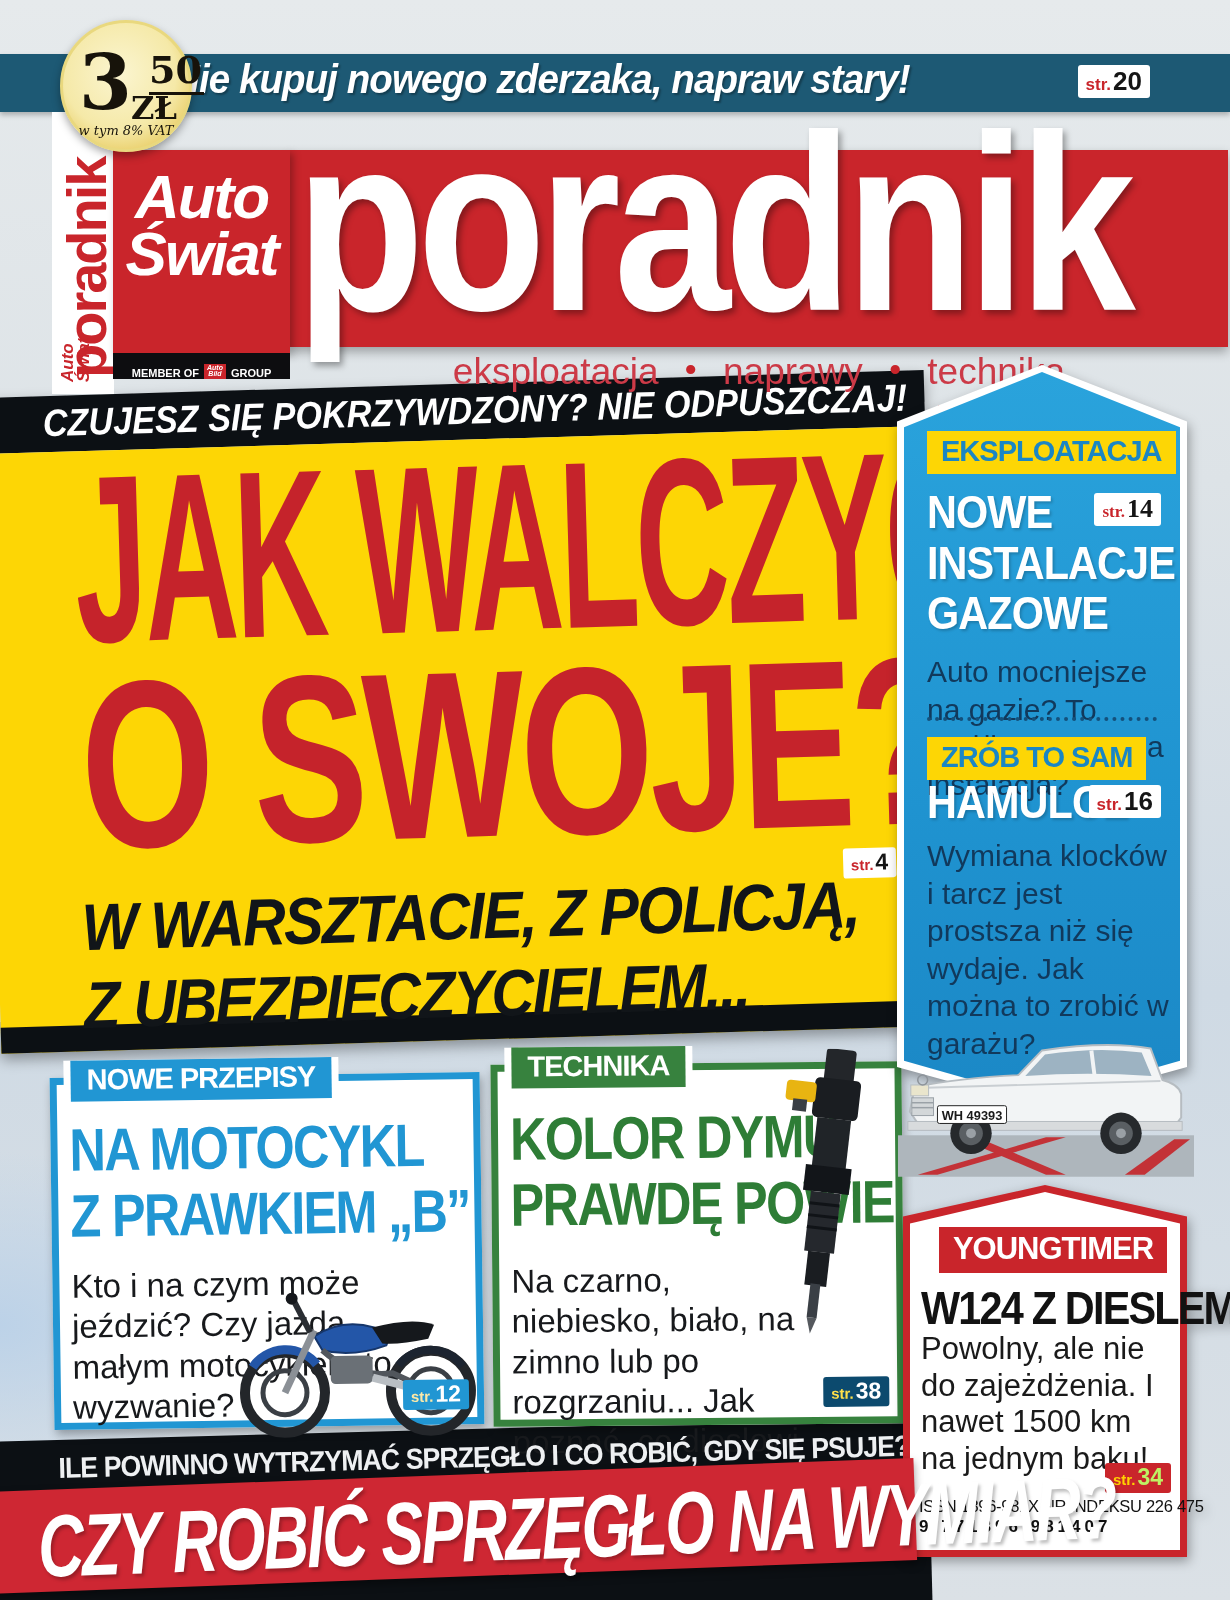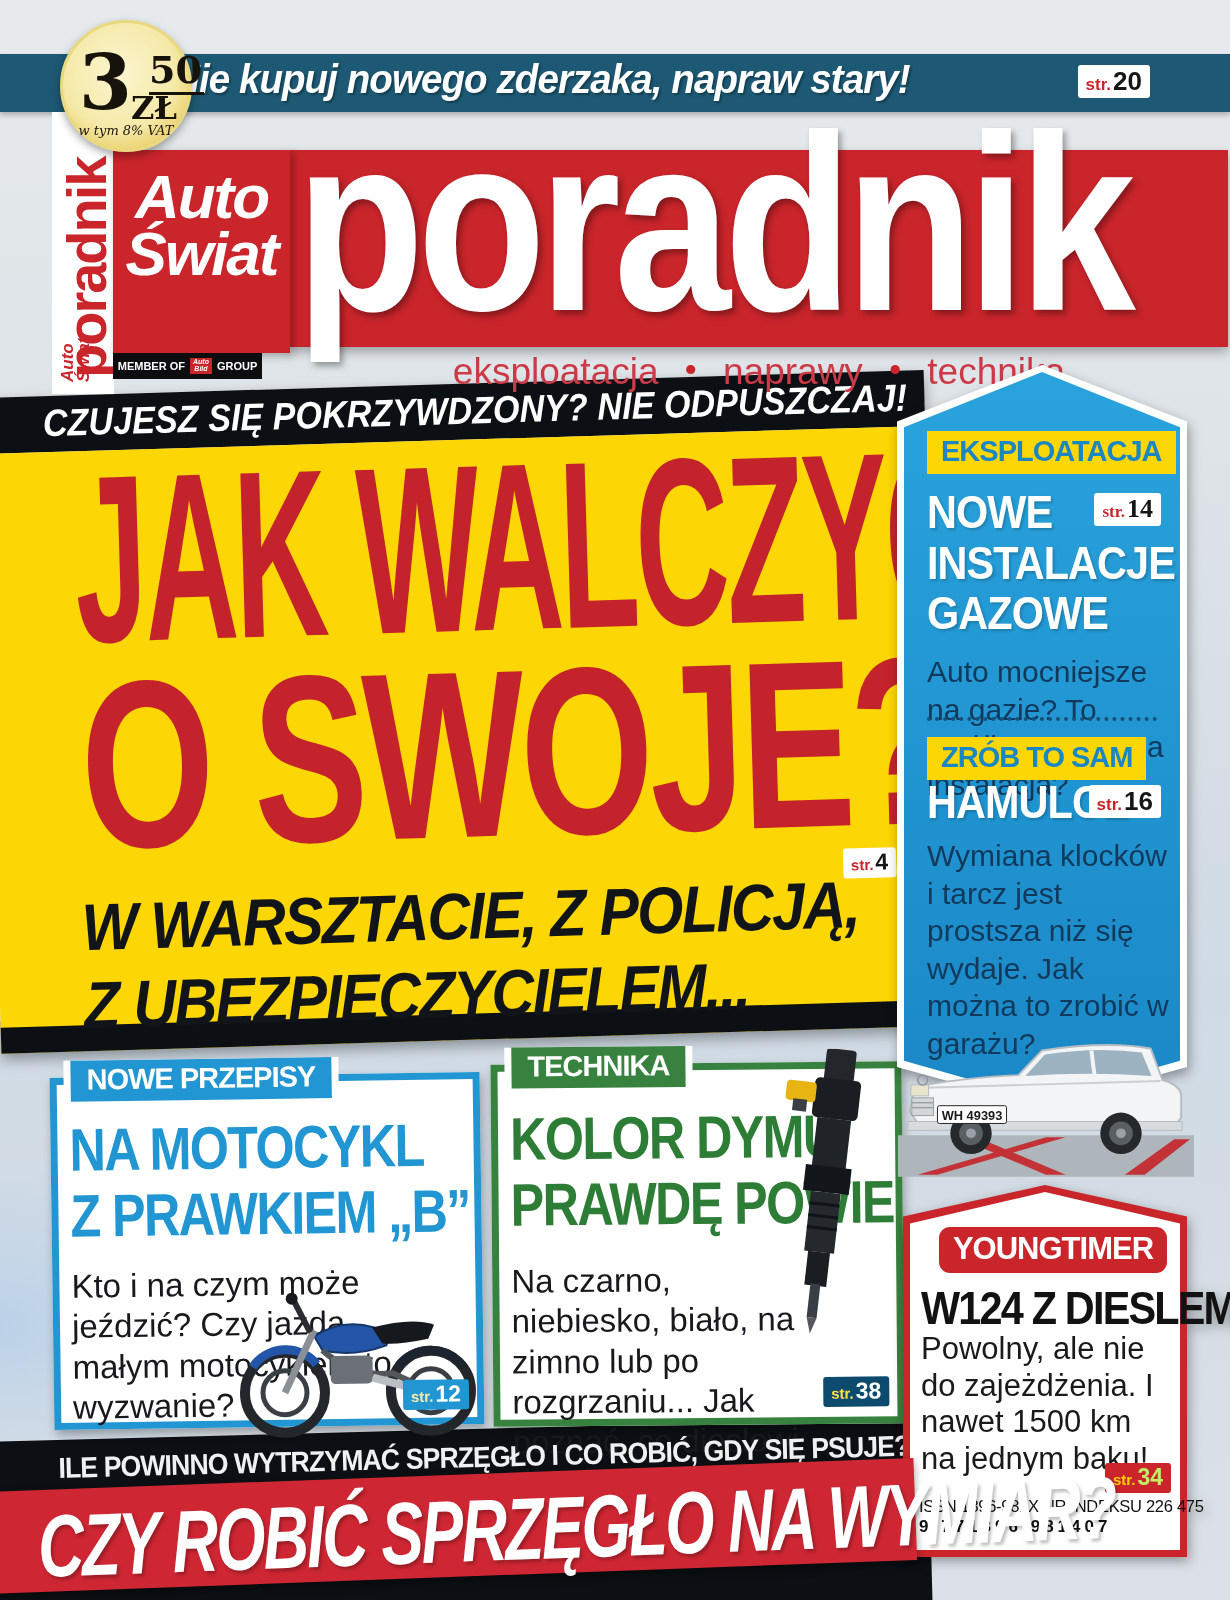--- a/index.html
+++ b/index.html
@@ -32,22 +32,22 @@
   
   .vstrip{position:absolute;left:52px;top:112px;width:62px;height:282px;background:#fff;z-index:5;}
   .vstrip .vt{position:absolute;top:266px;left:7px;transform-origin:0 0;transform:rotate(-90deg);
         white-space:nowrap;color:#c9252b;font-weight:bold;font-size:56px;letter-spacing:-2px;line-height:1;}
   .vbrand{position:absolute;left:56px;top:322px;width:54px;height:64px;z-index:6;}
   .vbrand .vb{position:absolute;top:60px;left:4px;transform-origin:0 0;transform:rotate(-90deg);
         color:#c9252b;font-weight:bold;font-style:italic;font-size:17px;line-height:.92;white-space:nowrap;}
   .logobox{position:absolute;left:113px;top:150px;width:177px;height:203px;background:#c9252b;z-index:5;
         box-shadow:3px 3px 8px rgba(0,0,0,.3);color:#fff;font-style:italic;font-weight:bold;
         text-align:center;line-height:.92;padding-top:18px;font-size:62px;letter-spacing:-2px;}
-  .memberbar{position:absolute;left:113px;top:353px;width:149px;height:26px;background:#0d0d10;z-index:5;
-        display:flex;align-items:center;justify-content:center;gap:5px;color:#fff;font-weight:bold;font-size:11px;}
+  .memberbar{position:absolute;left:113px;top:353px;width:177px;height:26px;background:#0d0d10;z-index:5;
+        display:flex;align-items:flex-end;justify-content:center;gap:5px;color:#fff;font-weight:bold;font-size:11px;}
   .minilogo{background:#c9252b;color:#fff;font-style:italic;font-weight:bold;font-size:7px;line-height:.95;
         padding:1px 3px;text-align:center;}
   .mainred{position:absolute;left:290px;top:150px;width:938px;height:197px;background:#c9252b;z-index:4;
         box-shadow:0 5px 10px rgba(0,0,0,.3);overflow:visible;}
   .mainred .word{position:absolute;left:6px;top:-51px;font-weight:bold;color:#fff;font-size:250px;line-height:1;
         letter-spacing:-8px;transform:scaleX(.84);transform-origin:0 0;white-space:nowrap;
         text-shadow:4px 4px 7px rgba(0,0,0,.35);}
   .issueline{position:absolute;left:336px;top:116px;z-index:6;color:#1d2d44;font-weight:bold;font-size:23px;}
   .issueline .site{font-size:25px;margin-left:14px;}
   .tagline{position:absolute;left:290px;top:350px;width:938px;height:46px;z-index:3;text-align:center;
@@ -114,21 +114,21 @@
   .smoke .stBody{left:12px;top:190px;width:300px;}
   .pb38{position:absolute;right:8px;bottom:10px;background:#0c4a6e;}
   .pb38 i{color:#ffe049;font-size:15px;}.pb38 b{color:#fff;font-size:23px;}
   .injsvg{position:absolute;right:-10px;top:-20px;width:140px;height:290px;}
   
   .yt{position:absolute;left:903px;top:1185px;width:284px;height:372px;z-index:6;
         filter:drop-shadow(2px 4px 6px rgba(0,0,0,.35));}
   .yt .outer{position:absolute;inset:0;background:#c9252b;clip-path:polygon(50% 0,100% 8.5%,100% 100%,0 100%,0 8.5%);}
   .yt .inner{position:absolute;inset:7px;background:#fff;clip-path:polygon(50% 0,100% 8.8%,100% 100%,0 100%,0 8.8%);}
   .yt .kbox2{position:absolute;left:36px;right:20px;top:42px;background:#c9252b;color:#fff;font-weight:bold;
-        font-size:31px;text-align:center;padding:4px 0 6px;letter-spacing:-1px;border-radius:11px;}
+        font-size:31px;text-align:center;padding:4px 0 6px;letter-spacing:-1px;}
   .yt .title{position:absolute;left:18px;top:96px;color:#121212;font-weight:bold;font-size:46px;
         letter-spacing:-2px;white-space:nowrap;transform:scaleX(.9);transform-origin:0 0;}
   .yt .body{position:absolute;left:18px;top:146px;width:238px;color:#1a1a1a;font-size:31px;line-height:1.18;}
   .pb34{position:absolute;right:16px;top:278px;background:#c9252b;}
   .pb34 i{color:#ffd200;font-size:15px;}.pb34 b{color:#bef264;font-size:23px;}
   .bcblock{position:absolute;left:16px;top:312px;width:252px;}
   .issn{color:#111;font-size:16.5px;font-weight:500;letter-spacing:-.3px;white-space:nowrap;}
   .bars{position:relative;margin-top:3px;height:42px;width:158px;display:inline-block;vertical-align:top;
         background:repeating-linear-gradient(90deg,#111 0 2px,#fff 2px 4px,#111 4px 7px,#fff 7px 8px,#111 8px 9px,#fff 9px 13px,#111 13px 15px,#fff 15px 19px);}
   .addonbars{position:relative;margin-top:10px;margin-left:14px;height:35px;width:52px;display:inline-block;vertical-align:top;

